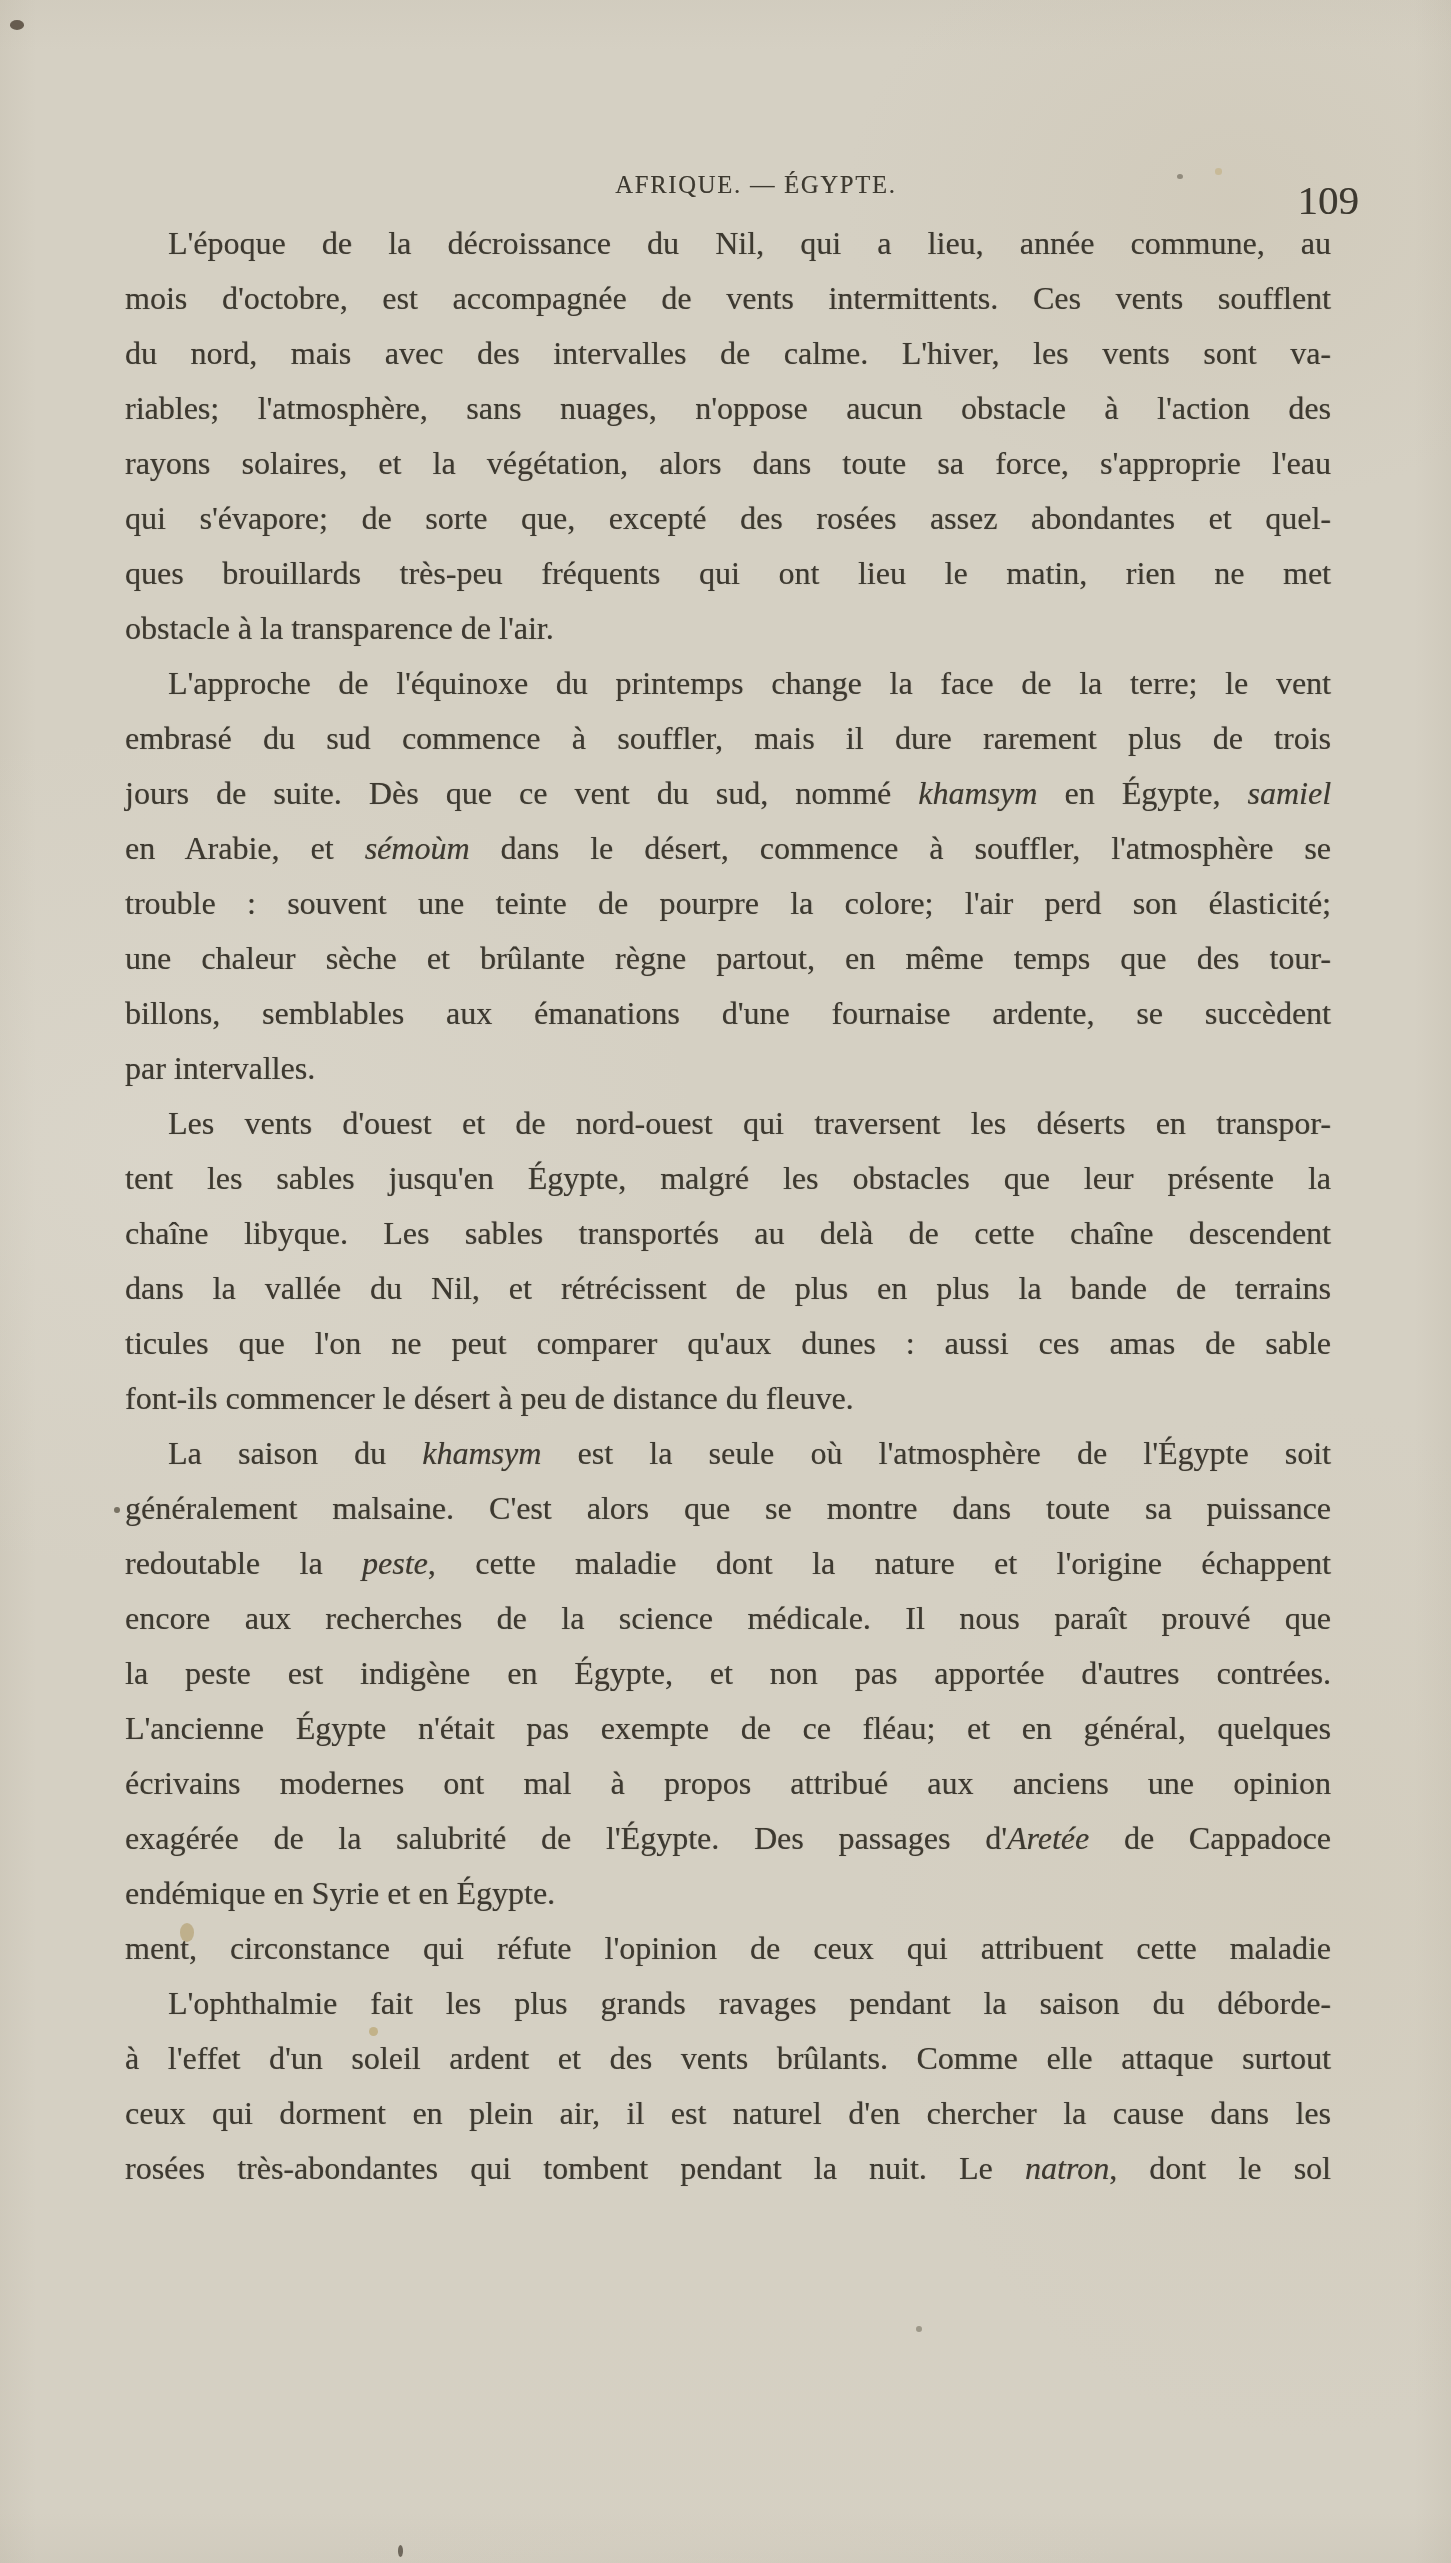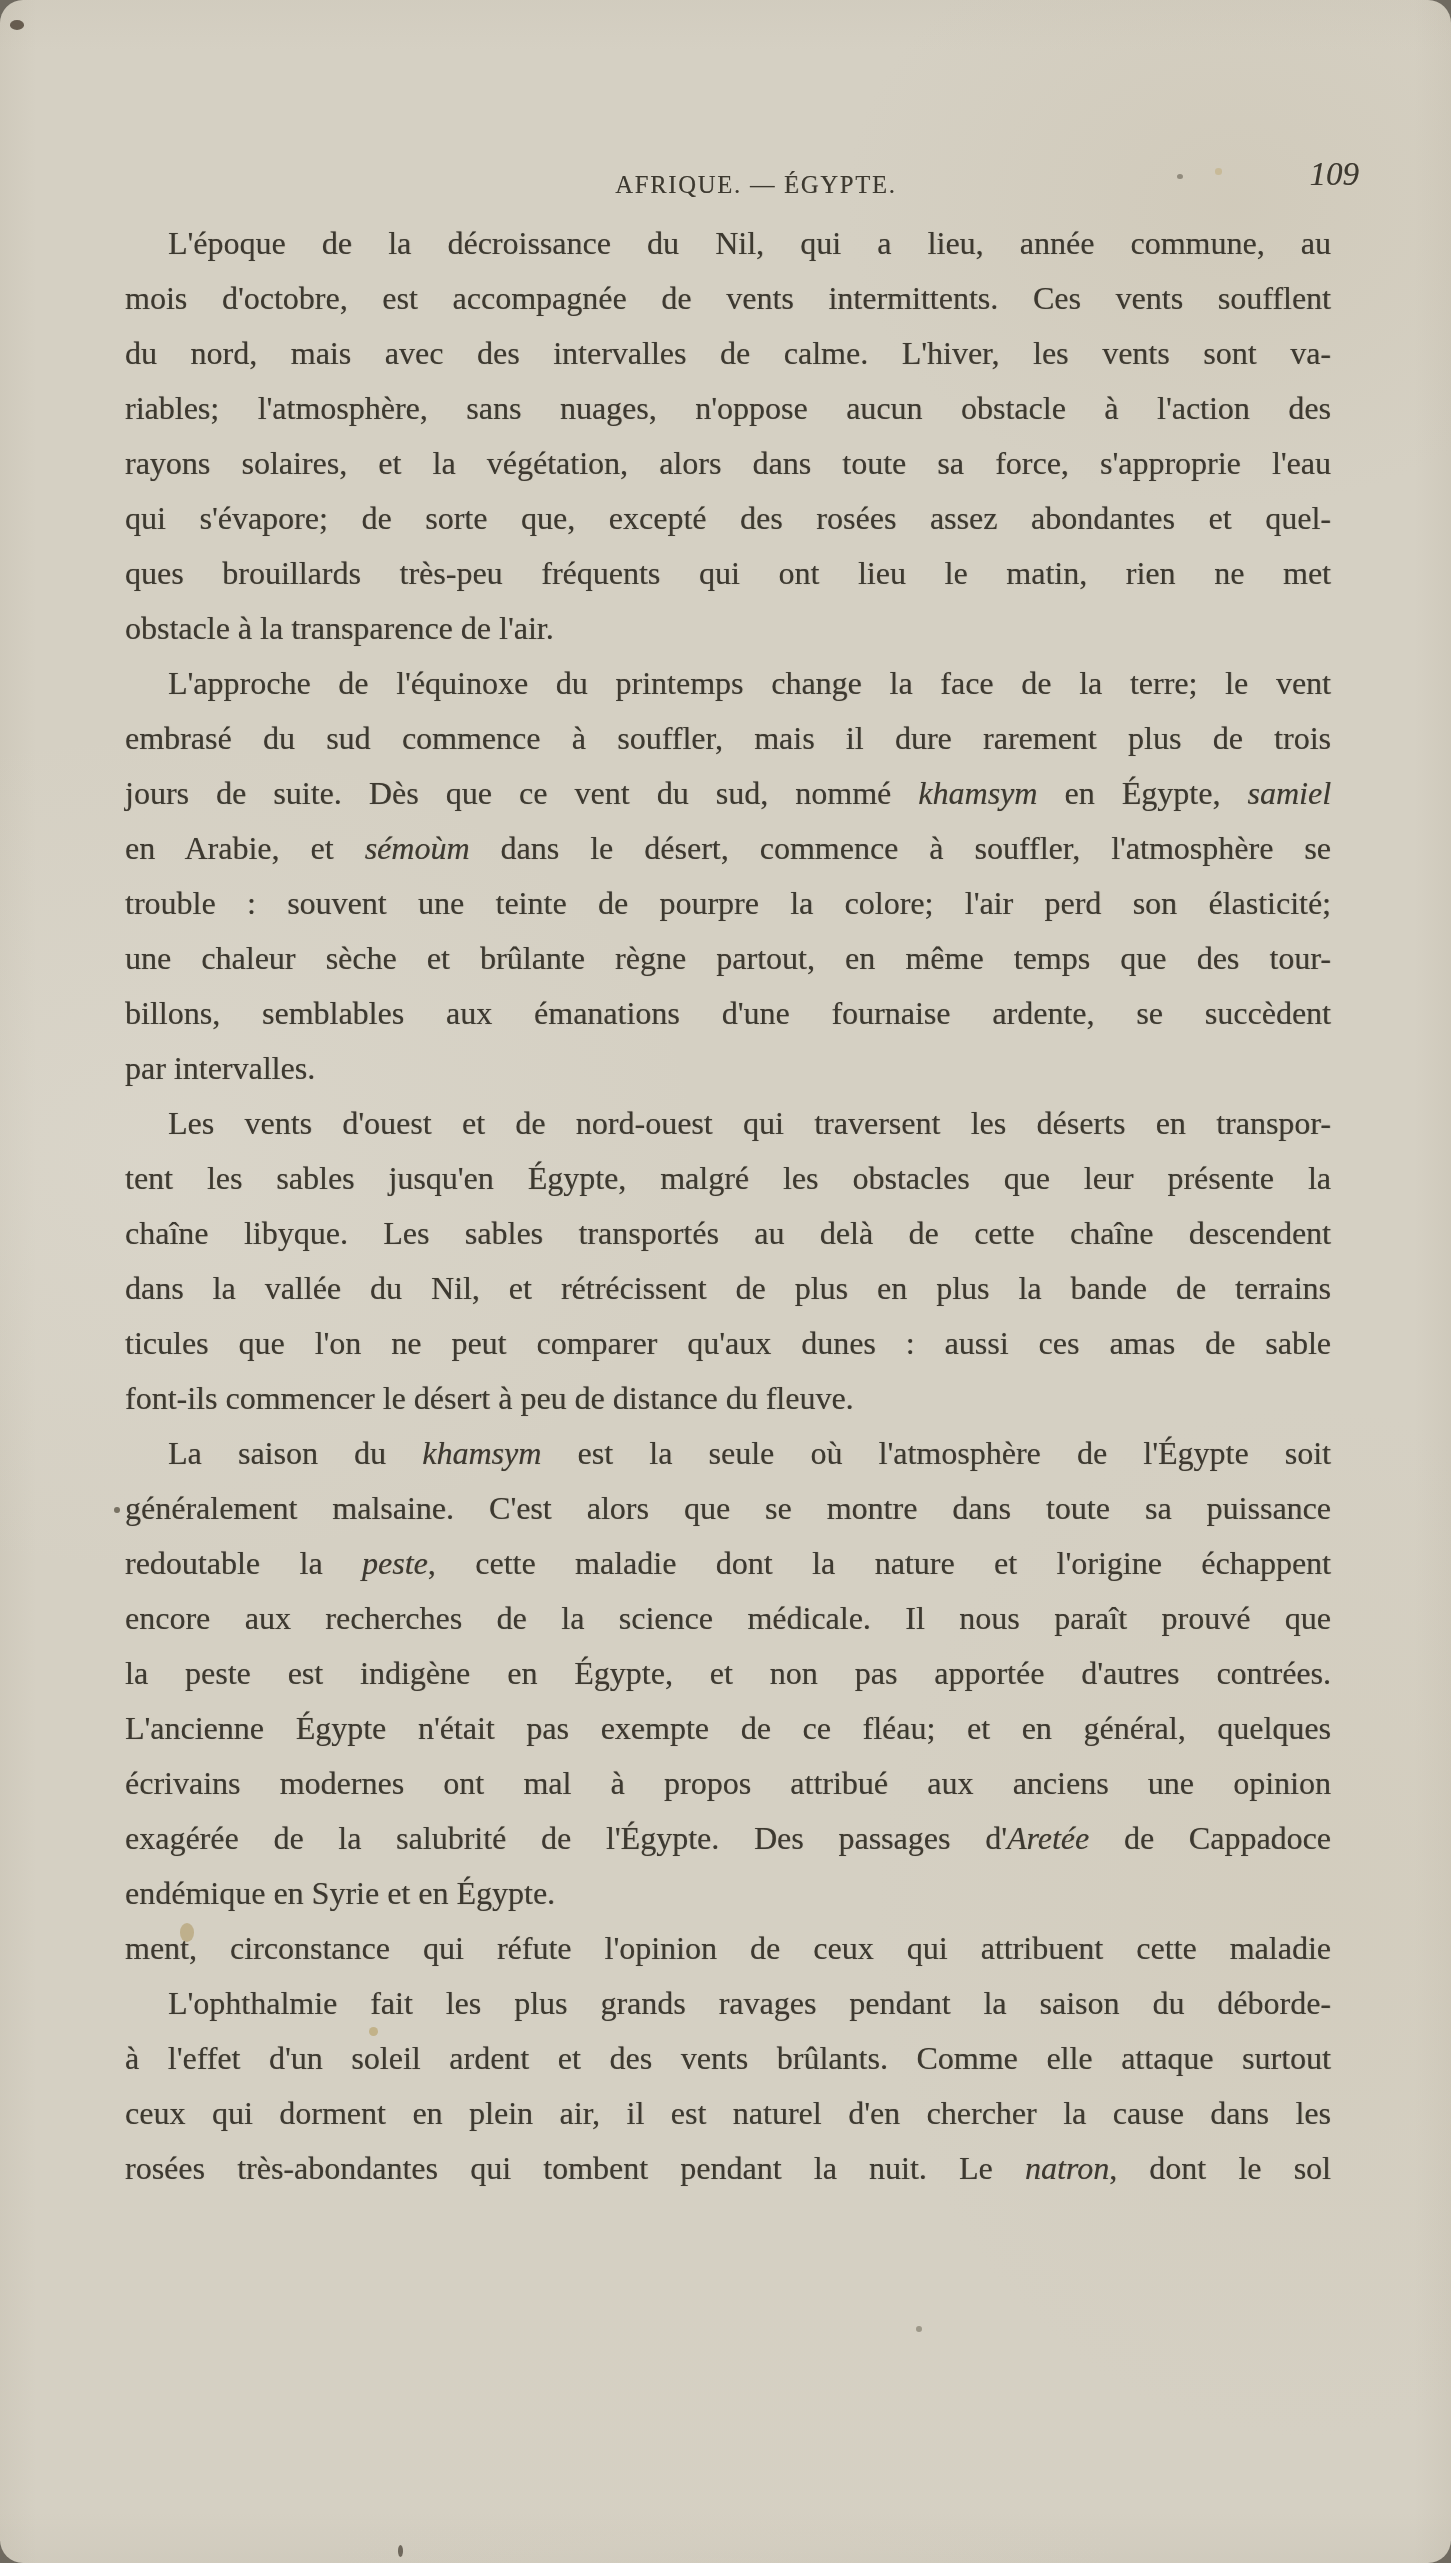--- a/index.html
+++ b/index.html
@@ -11,32 +11,30 @@
     background-image:
       radial-gradient(ellipse 648px 504px at 85% 8%, rgba(201,192,172,0.35), transparent 60%),
       radial-gradient(ellipse 864px 648px at 10% 45%, rgba(224,220,210,0.40), transparent 65%),
       radial-gradient(ellipse 720px 864px at 90% 75%, rgba(205,197,178,0.30), transparent 60%),
       radial-gradient(ellipse 576px 360px at 50% 98%, rgba(214,208,194,0.35), transparent 70%),
       linear-gradient(90deg, rgba(150,140,120,0.10), rgba(150,140,120,0) 2.5%, rgba(150,140,120,0) 97.5%, rgba(150,140,120,0.10)),
       linear-gradient(0deg, rgba(150,140,120,0.08), rgba(150,140,120,0) 2%, rgba(150,140,120,0) 98%, rgba(150,140,120,0.06));
     overflow:hidden;
     color:var(--ink,#3d3930);
     font-family:"Liberation Serif","DejaVu Serif",serif;
-    border-radius:23px;
   }
   .running-head{position:absolute;top:0;left:0;width:100%;height:209px;}
   .head-title{
     position:absolute;left:756px;top:171px;transform:translateX(-50%);
     font-size:24.5px;letter-spacing:1.8px;white-space:nowrap;
     text-shadow:0.3px 0.4px 0.6px rgba(61,57,48,0.5);
   }
   .page-number{
-    position:absolute;right:92px;top:156px;font-size:33px;
+    position:absolute;right:92px;top:176px;font-size:41px;
     text-shadow:0.3px 0.4px 0.6px rgba(61,57,48,0.5);
-    font-style:italic;
   }
   .body-text{
     position:absolute;left:125px;top:216px;width:1206px;
     font-size:32px;line-height:55px;
     text-shadow:0.3px 0.4px 0.7px rgba(61,57,48,0.55);
   }
   .paragraph{margin:0;}
   .line{
     text-align:justify;
     text-align-last:justify;

